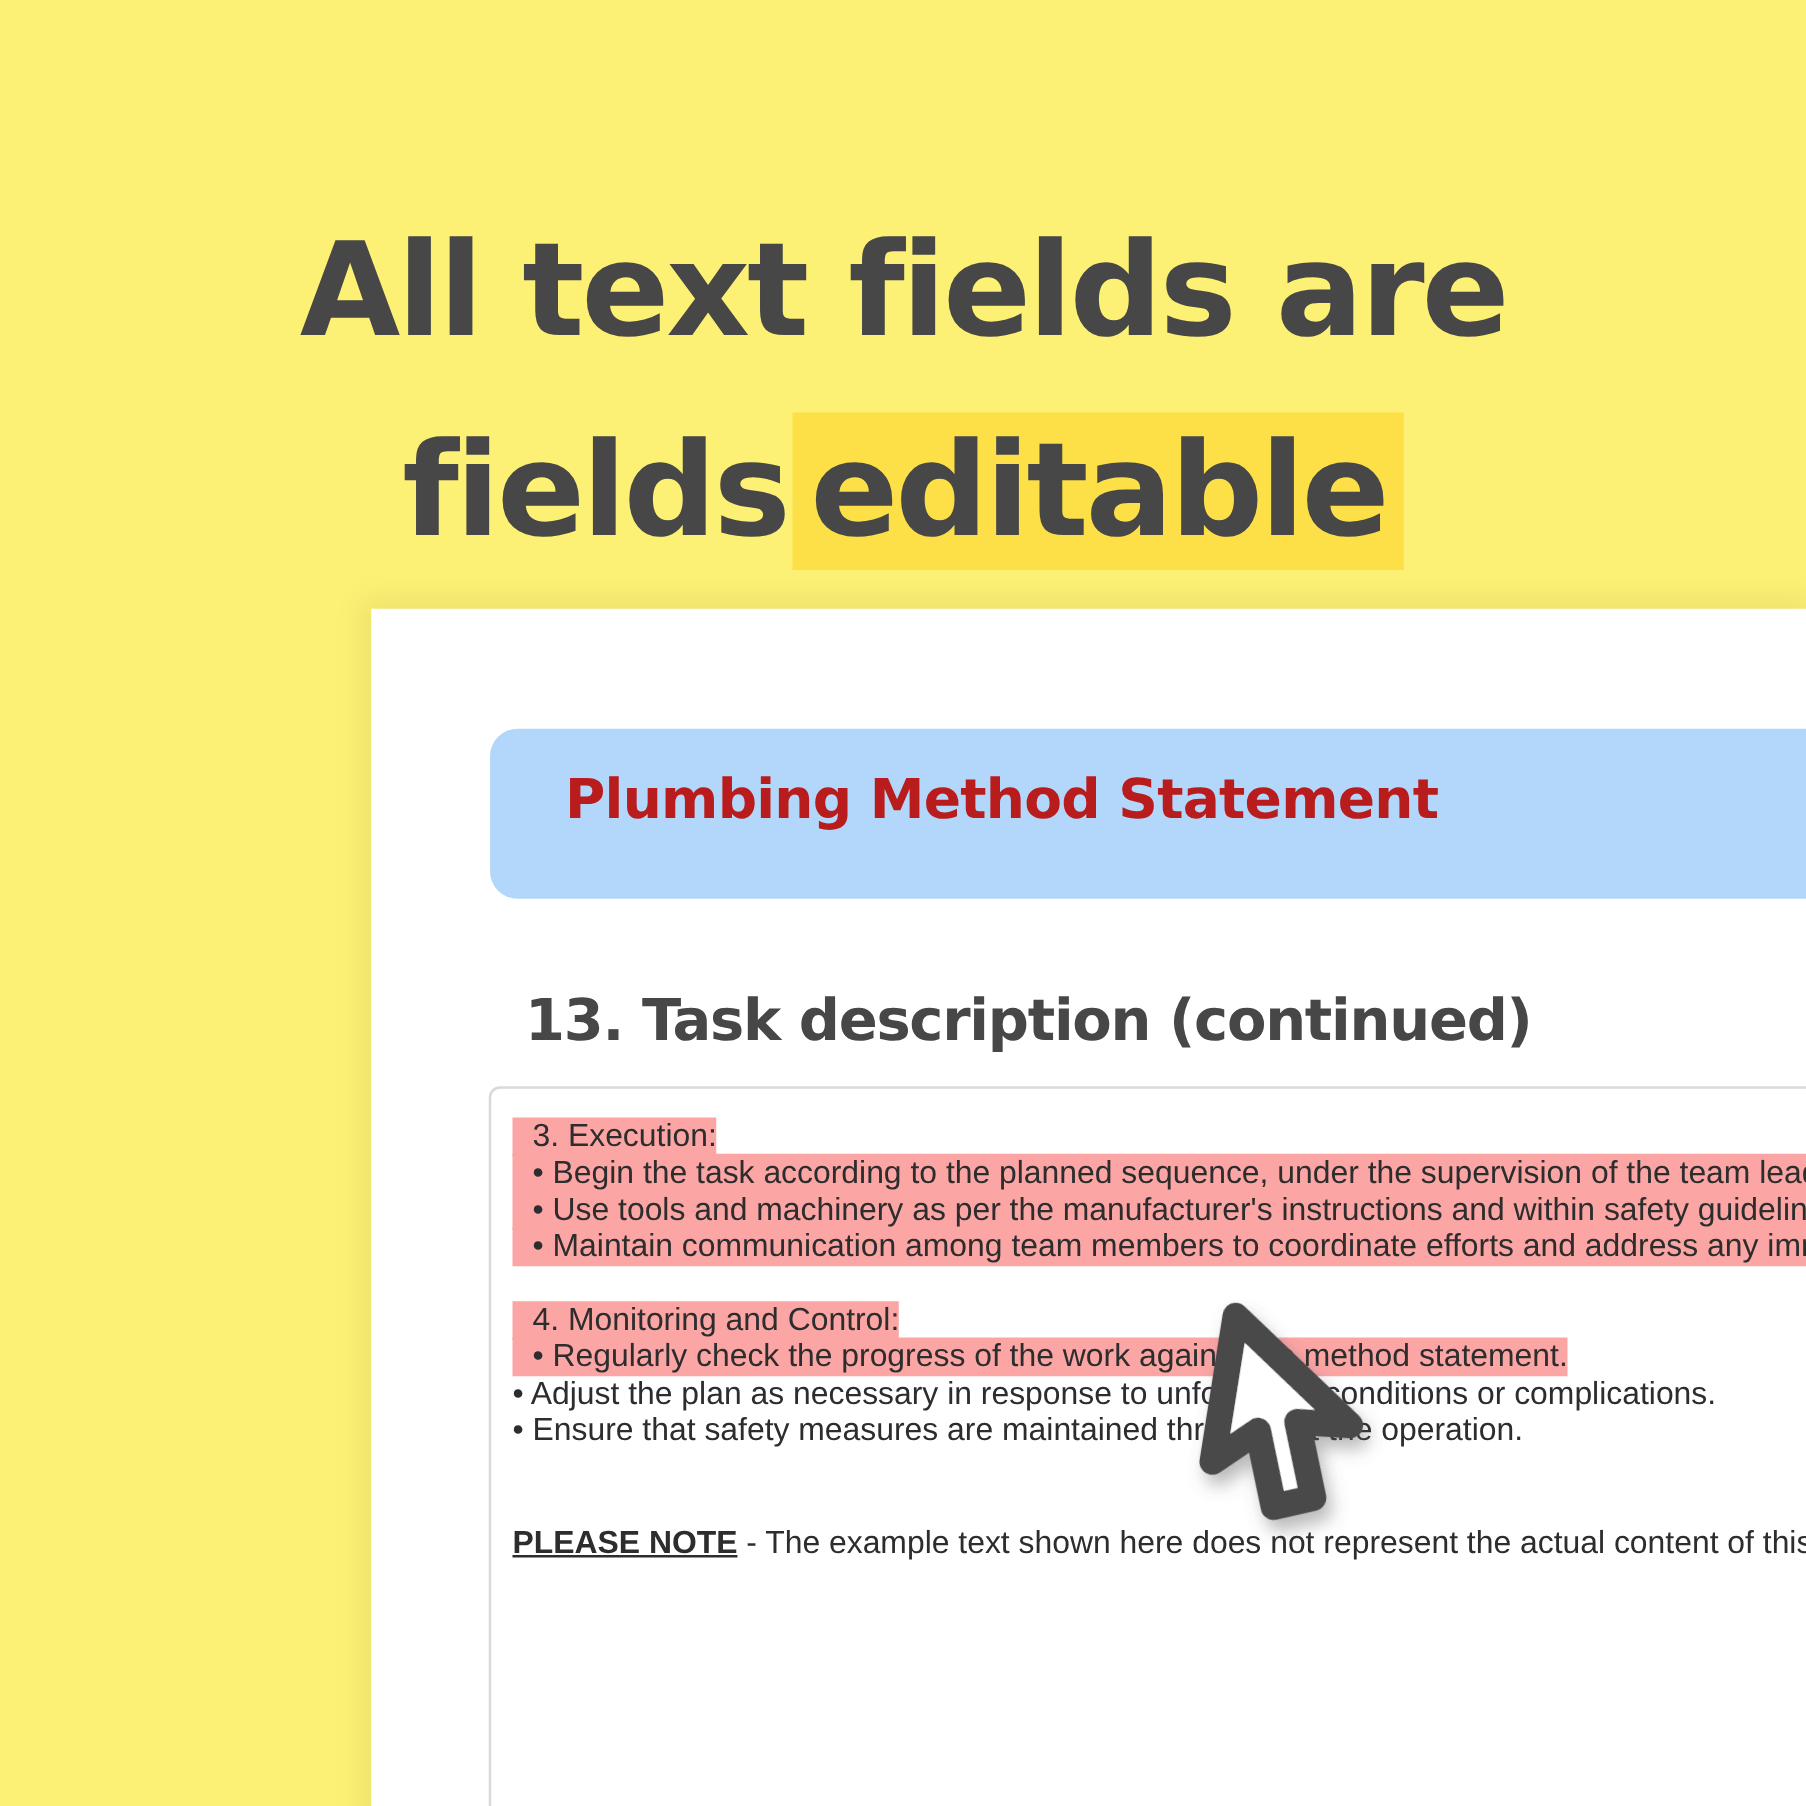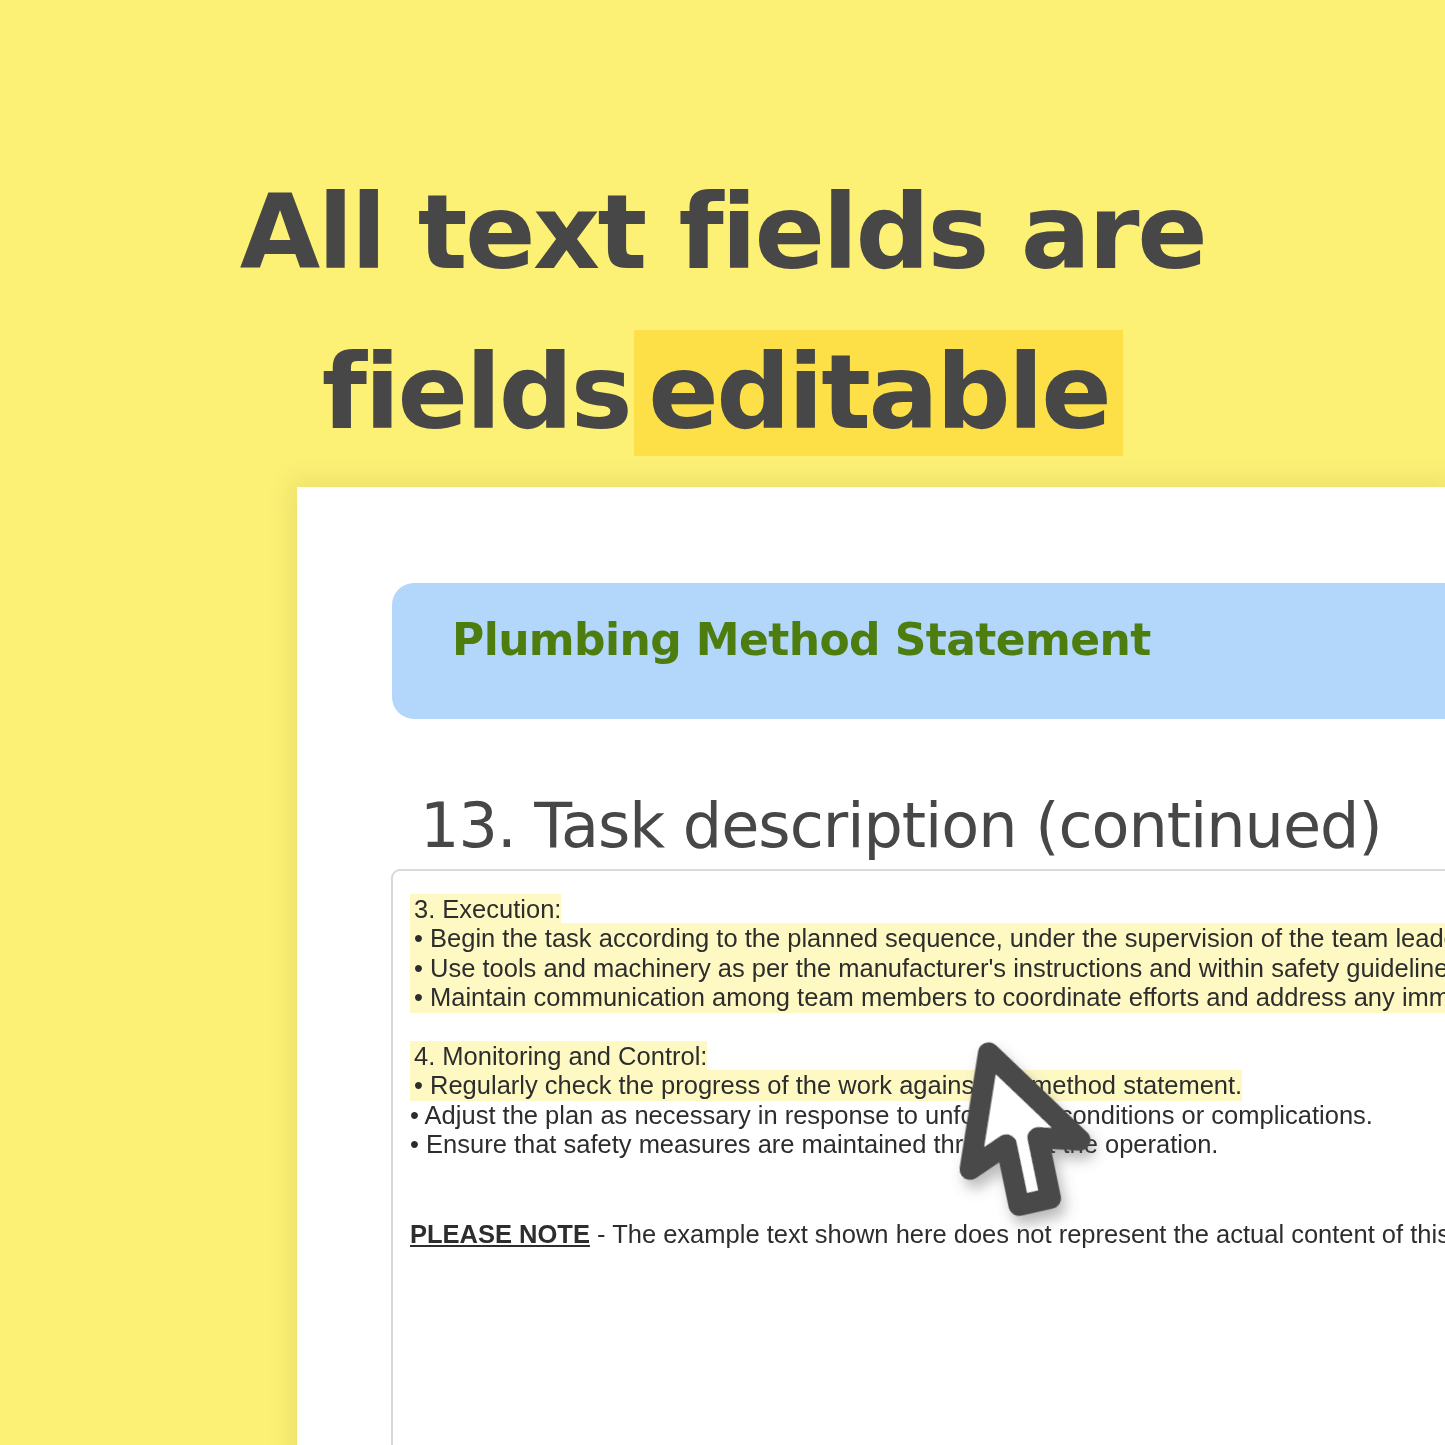--- a/index.html
+++ b/index.html
@@ -74,33 +74,33 @@
     position:absolute;
     left:452px;
     top:583px;
     height:113px;
     display:flex;
     align-items:center;
     font-family:"DejaVu Sans",sans-serif;
     font-weight:700;
     font-size:44px;
     letter-spacing:-0.6px;
-    color:#4d7c0f;
+    color:#b91c1c;
     white-space:nowrap;
     z-index:5;
   }
 
   
   .section-heading{
     position:absolute;
     left:420px;
     top:789px;
     font-family:"DejaVu Sans",sans-serif;
-    font-weight:400;
-    font-size:62px;
+    font-weight:700;
+    font-size:46px;
     letter-spacing:-1px;
     color:#474747;
     white-space:nowrap;
     z-index:5;
   }
 
   
   .text-field{
     position:absolute;
     left:391px;
@@ -119,22 +119,22 @@
     top:24px;
     width:1200px;
     font-family:"Liberation Sans",sans-serif;
     font-size:25.5px;
     line-height:29.4px;
     color:#2d2d2d;
     white-space:nowrap;
   }
   .field-body p{white-space:nowrap;}
   .mark{
-    background:#fef9c3;
-    padding:1px 0 2px 4px;
+    background:#fca5a5;
+    padding:1px 0 2px 16px;
   }
   .spacer-line{height:29.4px;}
   .note-block{
     margin-top:58px;
     white-space:normal;
     width:930px;
     line-height:33px;
   }
   .note-strong{font-weight:700;text-decoration:underline;}
 

